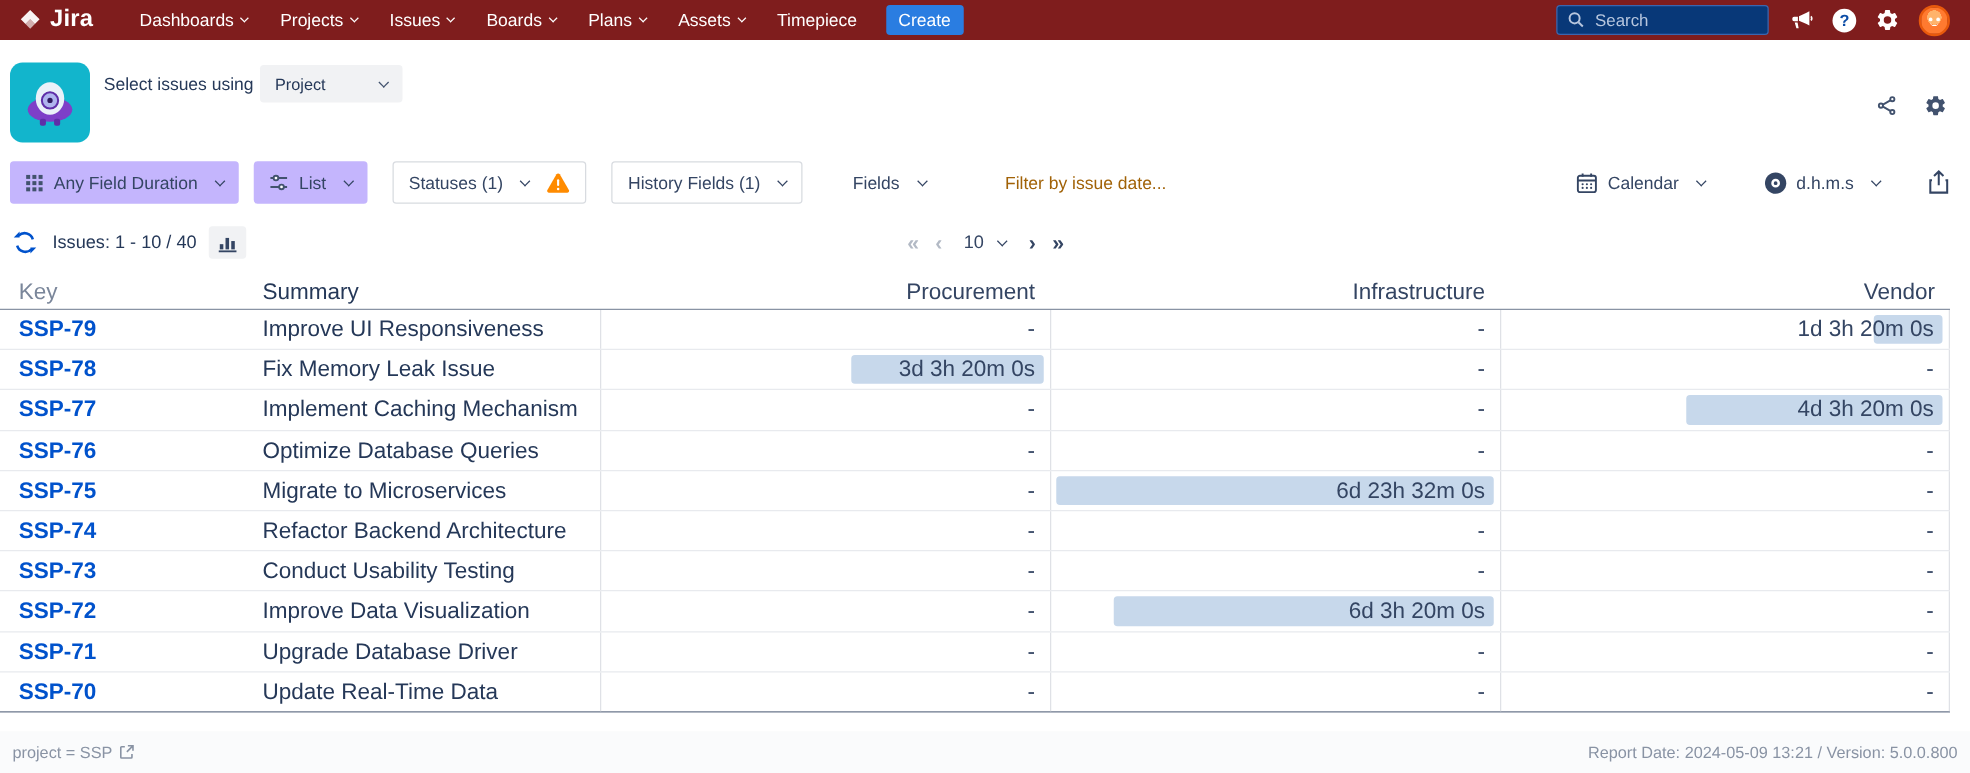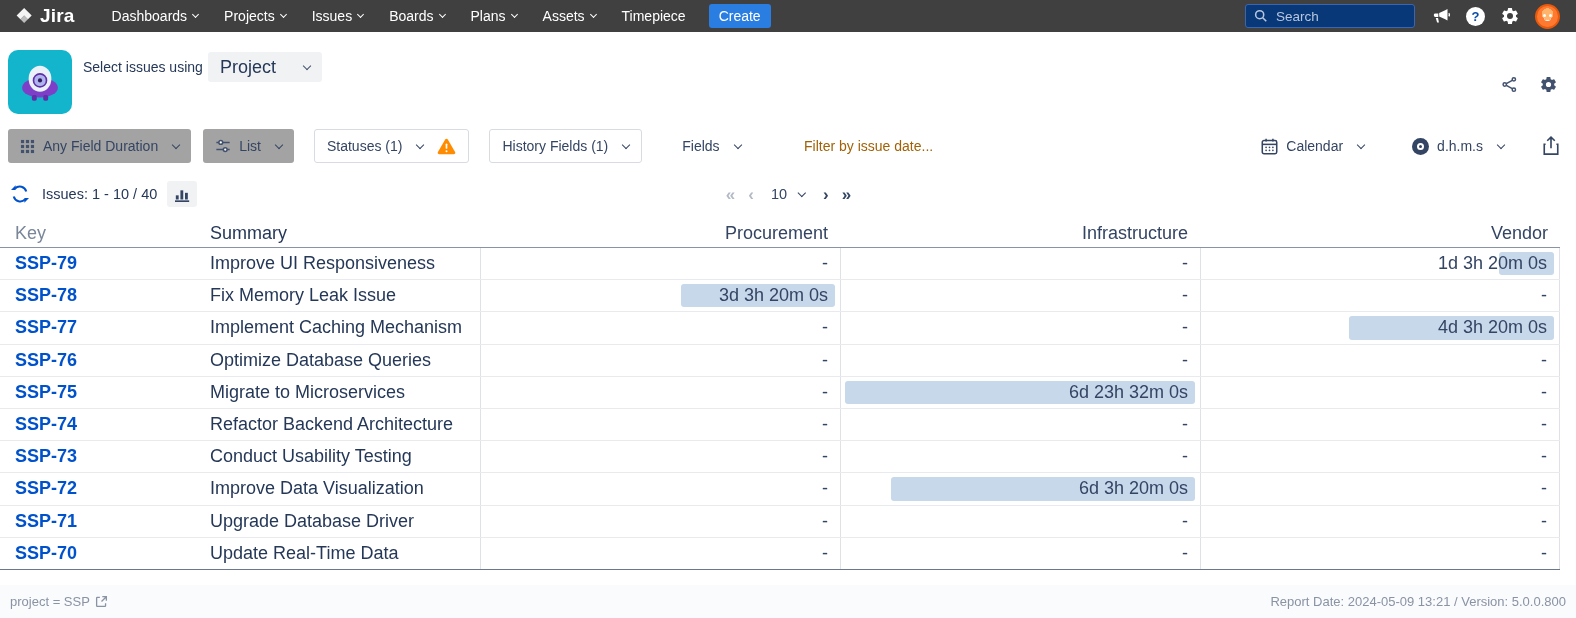--- a/index.html
+++ b/index.html
@@ -4,21 +4,21 @@
 <style>
   * { margin:0; padding:0; box-sizing:border-box; }
   html,body { width:1576px; height:618px; overflow:hidden; background:#fff;
               font-family:"Liberation Sans", sans-serif; color:#172B4D; }
   .chev { display:inline-block; width:6px; height:6px; border-right:1.7px solid currentColor;
           border-bottom:1.7px solid currentColor; transform:rotate(45deg); margin:-3px 0 0 7px;
           vertical-align:middle; }
   svg { display:block; }
 
   
-  .topnav { height:32px; background:#404040; display:flex; align-items:center;
+  .topnav { height:32px; background:#7f1d1d; display:flex; align-items:center;
             padding:0 16px 0 14px; color:#fff; font-size:14px; }
   .logo { display:flex; align-items:center; gap:5px; margin-right:24px; }
   .logo-text { font-size:19px; font-weight:600; letter-spacing:.2px; }
   .nav-item { display:flex; align-items:center; padding:0 13px; height:32px; cursor:pointer; white-space:nowrap; }
   .nav-item .chev { width:5px; height:5px; margin-left:6px; }
   .create-btn { background:#2A7DE1; color:#fff; border:none; border-radius:3px; height:24px;
                 padding:0 10px; font-size:14px; margin-left:10px; cursor:pointer; }
   .nav-right { margin-left:auto; display:flex; align-items:center; gap:15px; }
   .nav-search { display:flex; align-items:center; gap:8px; width:170px; height:24px;
                 background:#06306F; background:#083878; border:1px solid #3B66AE; border-radius:3px;
@@ -30,33 +30,33 @@
   .avatar:before { content:""; position:absolute; left:6px; top:8px; width:3px; height:3px; border-radius:50%; background:#fff; }
   .avatar:after  { content:""; position:absolute; right:6px; top:8px; width:3px; height:3px; border-radius:50%; background:#fff; }
   .avatar .smile { position:absolute; left:7px; top:11px; width:7px; height:4px; border:1.5px solid #fff;
                    border-top:none; border-left:none; border-right:none; border-radius:0 0 6px 6px; }
 
   
   .app-header { position:relative; height:90px; }
   .app-icon { position:absolute; left:8px; top:18px; width:64px; height:64px; border-radius:10px;
               background:#12B5CC; display:flex; align-items:center; justify-content:center; }
   .sel-label { position:absolute; left:83px; top:27px; font-size:14px; color:#253858; }
-  .dd { background:#F1F2F4; border-radius:3px; font-size:18px; color:#253858; display:flex;
+  .dd { background:#F1F2F4; border-radius:3px; font-size:13px; color:#253858; display:flex;
         align-items:center; cursor:pointer; padding:0 12px; }
   .dd .chev { margin-left:auto; color:#42526E; }
   .dd-mode { position:absolute; left:208px; top:20px; width:114px; height:30px; }
   .dd-project { position:absolute; left:82px; top:56px; width:370px; height:30px; }
   .hdr-icons { position:absolute; right:18px; top:43px; display:flex; gap:20px; color:#42526E; }
   .hdr-icons > span { cursor:pointer; }
 
   
   .toolbar { position:relative; height:40px; margin-top:4px; display:flex; align-items:center; padding:0 16px 0 8px; }
   .tbtn { display:flex; align-items:center; gap:8px; height:34px; border-radius:3px; font-size:14px;
           color:#344563; padding:0 12px; cursor:pointer; white-space:nowrap; background:transparent; border:none; }
-  .tbtn.gray { background:#a3a3a3; }
+  .tbtn.gray { background:#c4b5fd; }
   .tbtn.outline { background:#fff; border:1px solid #D8DBE0; }
   .filter-placeholder { position:absolute; left:804px; font-size:14px; color:#a16207; }
   .tb-right { margin-left:auto; display:flex; align-items:center; gap:10px; }
   .dot-o { width:17px; height:17px; border-radius:50%; background:#344563; display:inline-flex;
            align-items:center; justify-content:center; }
   .dot-o i { display:block; width:7px; height:7px; border:2px solid #fff; border-radius:50%; }
 
   
   .issues-bar { position:relative; height:40px; margin-top:8px; display:flex; align-items:center; padding-left:10px; }
   .issues-count { font-size:14.5px; color:#253858; margin:0 10px 0 12px; }

